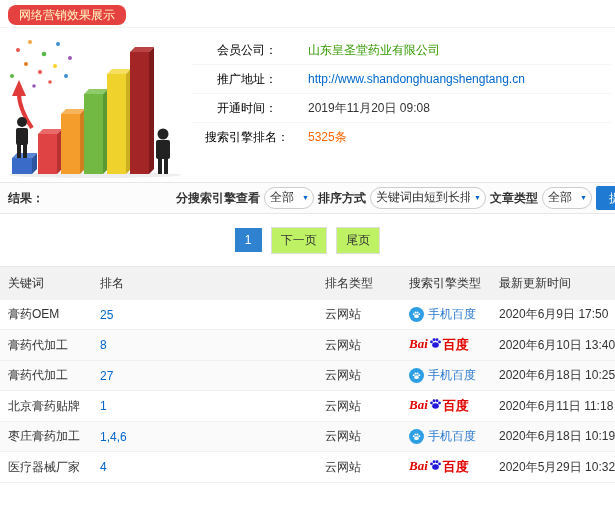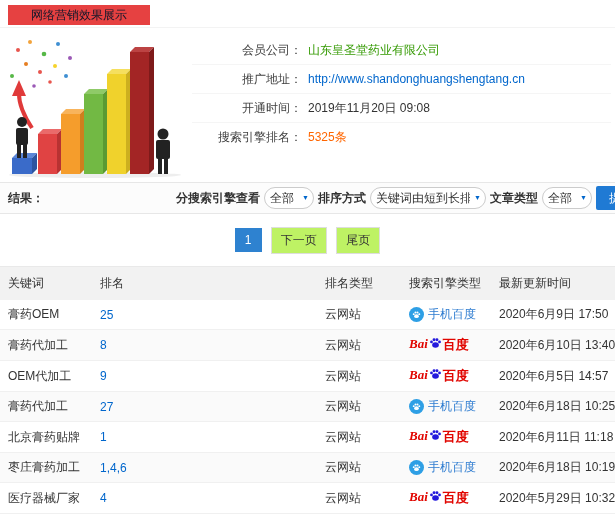--- a/index.html
+++ b/index.html
@@ -2,40 +2,40 @@
 <html><head>
 <meta charset="utf-8">
 <title>Report</title>
 <style>
   * { box-sizing: border-box; }
   html,body { margin:0; padding:0; }
   body { background:#fff; font-family:"Liberation Sans","DejaVu Sans",sans-serif; font-size:12px; color:#333; }
   .page { width:615px; height:520px; overflow:hidden; background:#fff; position:relative; }
 
   .topbar { height:28px; padding:5px 0 0 8px; border-bottom:1px solid #f3f3f3; }
-  .tab { display:inline-block; background:#e64141; color:#0f172a; padding:4px 23px; border-radius:0; font-size:12px; line-height:1; cursor:pointer; }
+  .tab { display:inline-block; background:#e64141; color:#fef9c3; padding:4px 11px; border-radius:8px; font-size:12px; line-height:1; cursor:pointer; }
 
   .info { display:flex; padding:4px 0 2px; }
   .illus { width:192px; flex:0 0 192px; height:148px; }
   .info-rows { flex:1; padding-top:4px; padding-right:4px; }
   .info-row { display:flex; align-items:center; height:29px; border-bottom:1px solid #f5f5f5; }
   .info-row:last-child { border-bottom:none; }
-  .info-label { width:110px; text-align:right; color:#404040; flex:0 0 110px; }
+  .info-label { width:110px; text-align:center; color:#000000; flex:0 0 110px; }
   .info-value { margin-left:6px; white-space:nowrap; }
   .green-link { color:#339900; text-decoration:none; }
   .blue-link { color:#0066cc; text-decoration:none; }
   .orange { color:#ff6600; }
 
   .filterbar { border-top:1px solid #e7e7e7; border-bottom:1px solid #e7e7e7; background:#fcfcfc; height:32px; display:flex; align-items:center; padding-left:8px; white-space:nowrap; overflow:hidden; }
   .result-label { font-weight:bold; color:#333; }
   .controls { display:flex; align-items:center; margin-left:132px; gap:4px; flex:0 0 auto; }
   .ctrl-label { font-weight:bold; color:#333; }
   .select-wrap { position:relative; display:inline-block; }
   .select-wrap::after { content:"▼"; position:absolute; right:5px; top:7px; font-size:7px; color:#0066cc; pointer-events:none; }
-  select { appearance:none; -webkit-appearance:none; border:1px solid #ccc; border-radius:11px; background:#fff; height:22px; font-size:12px; padding:0 15px 0 5px; color:#333; font-family:Liberation Serif, serif; }
+  select { appearance:none; -webkit-appearance:none; border:1px solid #ccc; border-radius:11px; background:#fff; height:22px; font-size:12px; padding:0 15px 0 5px; color:#333; font-family:Liberation Mono, monospace; }
   .sel-engine { width:50px; } .sel-sort { width:116px; } .sel-type { width:50px; }
   .submit-btn { background:#1f7ad4; color:#fff; border:none; border-radius:2px; height:24px; padding:0 13px; font-size:12px; font-family:inherit; cursor:pointer; }
 
   .pager { text-align:center; padding:13px 0 12px; }
   .pg { display:inline-block; margin:0 3px; padding:4px 9px; border:1px solid #ddd; background:#bef264; color:#333; text-decoration:none; font-size:12px; }
   .pg.current { background:#2e82d0; border-color:#2e82d0; color:#fff; }
 
   table { width:100%; border-collapse:collapse; table-layout:fixed; }
   thead th { background:#f2f2f2; text-align:left; font-weight:normal; padding:8px; border-top:1px solid #e9e9e9; white-space:nowrap; overflow:hidden; }
   tbody td { padding:6px 8px; border-bottom:1px solid #f0f0f0; white-space:nowrap; overflow:hidden; }
@@ -239,36 +239,20 @@
         <em class="bai">Bai</em>
         <svg class="baidu-paw">
                 <use href="#paw"></use>
               </svg>
         <b class="bdu">百度</b>
       </span>
       
     </td>
     <td><span>2020年6月10日 13:40</span></td>
   </tr>
-        <tr>
-    <td><span>OEM代加工</span></td>
-    <td><a href="#" class="rank-link">9</a></td>
-    <td><span>云网站</span></td>
-    <td class="engine-cell">
-      <span class="baidu-wrap">
-        <em class="bai">Bai</em>
-        <svg class="baidu-paw">
-                <use href="#paw"></use>
-              </svg>
-        <b class="bdu">百度</b>
-      </span>
-      
-    </td>
-    <td><span>2020年6月5日 14:57</span></td>
-  </tr>
         <tr class="alt">
     <td><span>膏药代加工</span></td>
     <td><a href="#" class="rank-link">27</a></td>
     <td><span>云网站</span></td>
     <td class="engine-cell">
       
       <span class="mobile-wrap">
         <span class="m-badge">
                 <svg>
                   <use href="#paw"></use>

